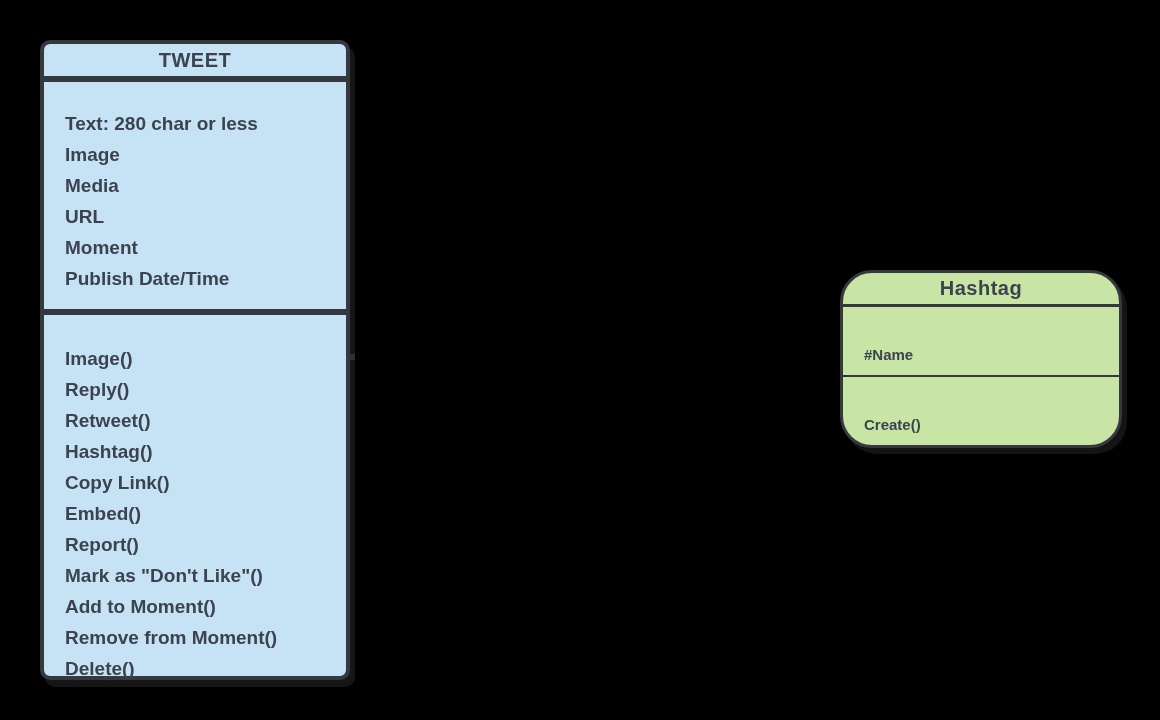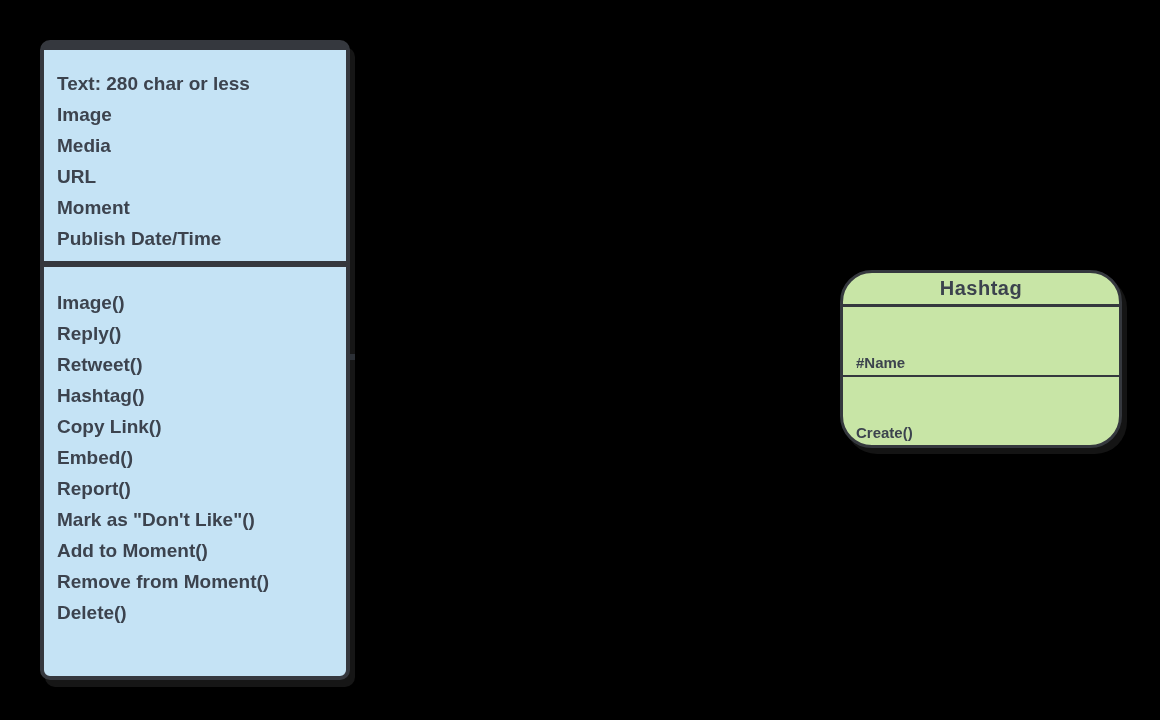--- a/index.html
+++ b/index.html
@@ -54,21 +54,21 @@
   .tweet .uml-title { height: 32px; }
   .hashtag .uml-title { height: 31px; }
   .uml-sep {
     flex: 0 0 auto;
     background: #35383e;
   }
   .tweet .uml-sep { height: 6px; }
   .hashtag .uml-sep { height: 2.5px; }
   ul.uml-list {
     list-style: none;
-    margin: 0;
+    margin: 8px;
     padding: 7px 13px;
     font-size: 19px;
     line-height: 31px;
   }
   .tweet .uml-attrs {
     flex: 0 0 auto;
     height: 211px;
     box-sizing: border-box;
     padding-top: 18px;
   }
@@ -95,20 +95,21 @@
     height: 6px;
     background: #2c3036;
   }
 </style>
 </head>
 <body>
 
 <div class="canvas">
 
   <div class="uml-class tweet" style="background: rgb(197, 227, 245); border-color: rgb(53, 56, 62); color: rgb(60, 67, 78);">
+    <div class="uml-title">TWEET</div>
     <div class="uml-sep" style="background: rgb(53, 56, 62);"></div>
     <ul class="uml-list uml-attrs">
 
         <li class="uml-item">Text: 280 char or less</li>
 
         <li class="uml-item">Image</li>
 
         <li class="uml-item">Media</li>
 
         <li class="uml-item">URL</li>

